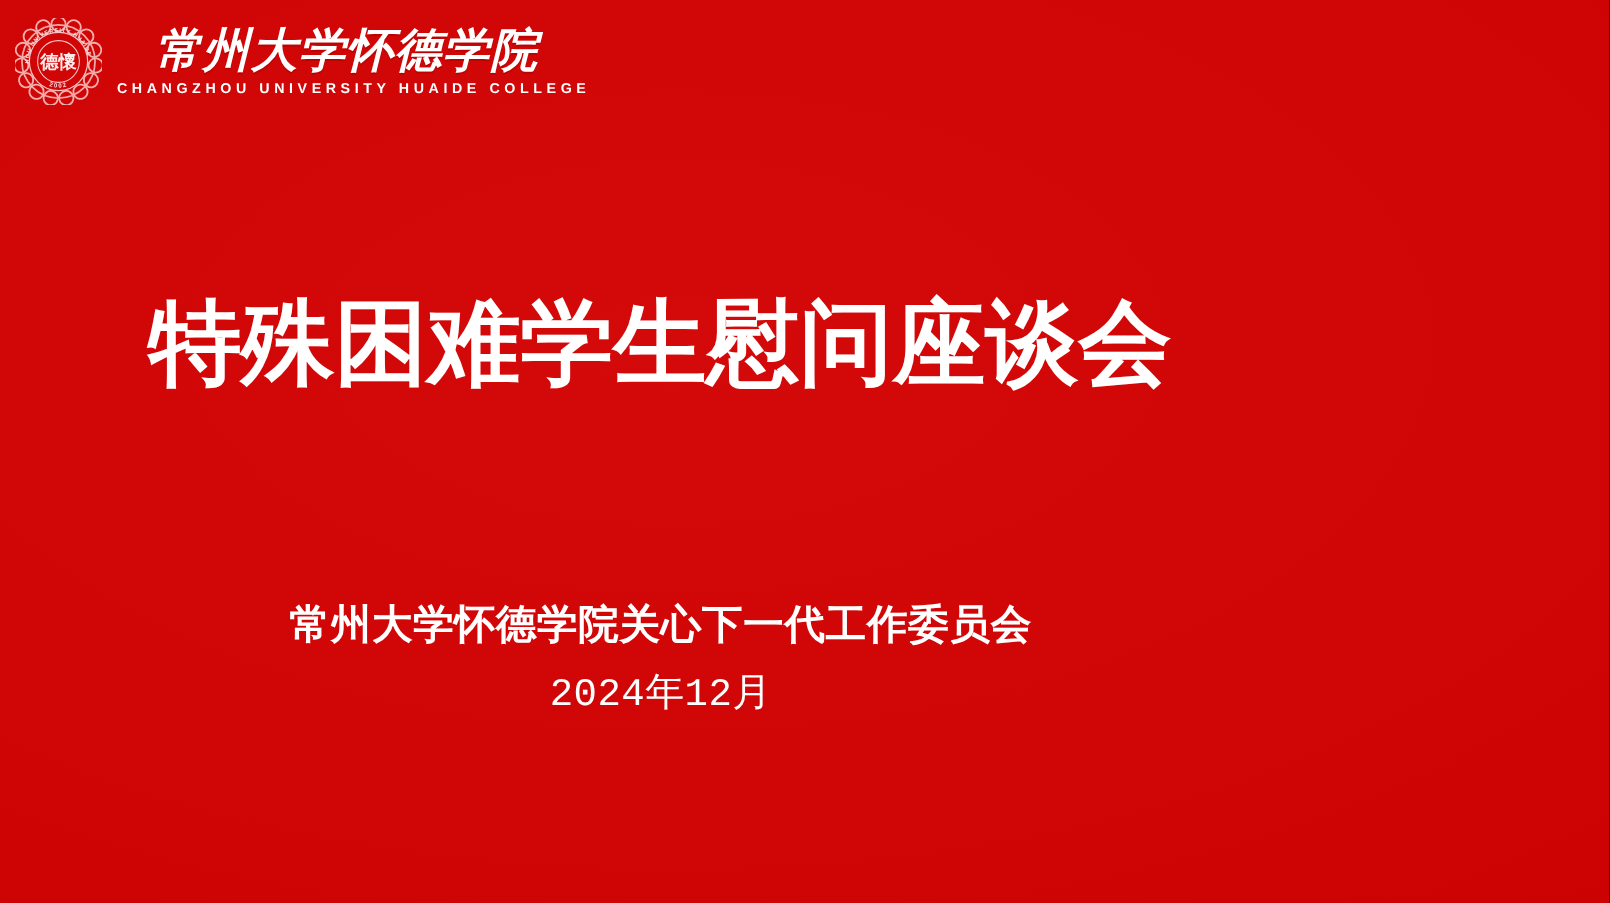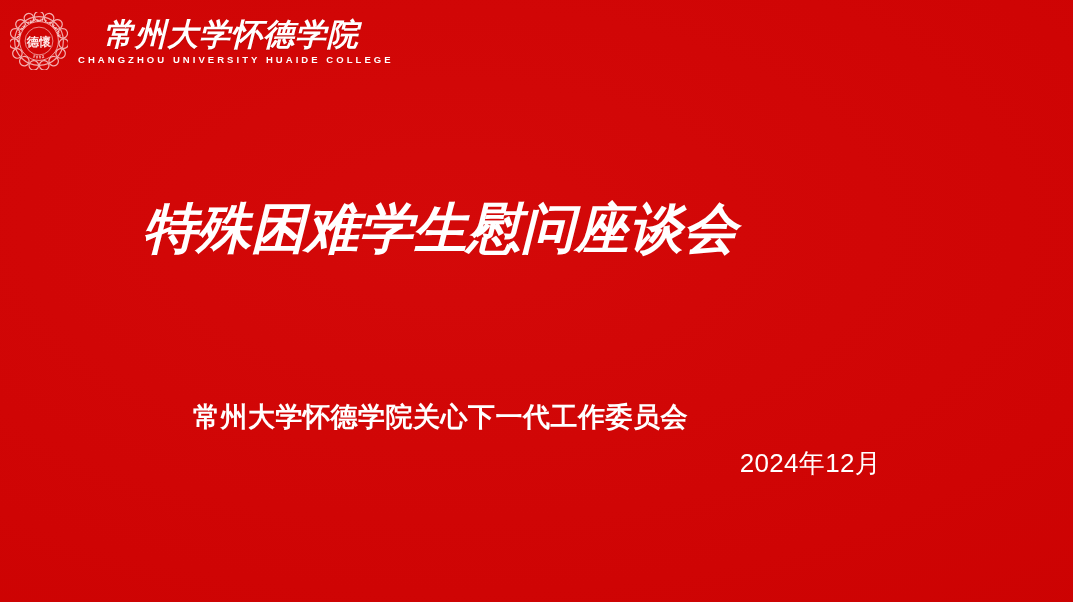--- a/index.html
+++ b/index.html
@@ -70,28 +70,27 @@
   }
 
   
   #main-title {
     position: absolute;
     left: 0;
     top: 177px;
     width: 880px;
     text-align: center;
     font-family: "DejaVu Sans", "Liberation Sans", sans-serif;
-    font-size: 54px;
+    font-size: 62px;
     font-weight: 700;
     color: #ffffff;
     letter-spacing: 0px;
     line-height: 104px;
     white-space: nowrap;
     transform: scaleX(1.0);
-    font-style: italic;
   }
 
   
   #subtitle-block {
     position: absolute;
     left: 0;
     top: 398px;
     width: 881px;
     text-align: center;
   }
@@ -99,28 +98,27 @@
     font-family: "DejaVu Sans", "Liberation Sans", sans-serif;
     font-size: 27px;
     font-weight: 700;
     color: #ffffff;
     letter-spacing: 0.5px;
     line-height: 38px;
     white-space: nowrap;
   }
   #date-line {
     margin-top: 10px;
-    font-family: Liberation Sans, sans-serif;
+    font-family: Liberation Mono, monospace;
     font-size: 26px;
     font-weight: 400;
     color: #ffffff;
     letter-spacing: 0.3px;
     line-height: 34px;
     white-space: nowrap;
-    text-align: right;
   }
 </style>
 </head>
 <body>
 
 <div id="slide">
 
   <div id="logo-lockup">
 
     <div class="seal-wrap">

